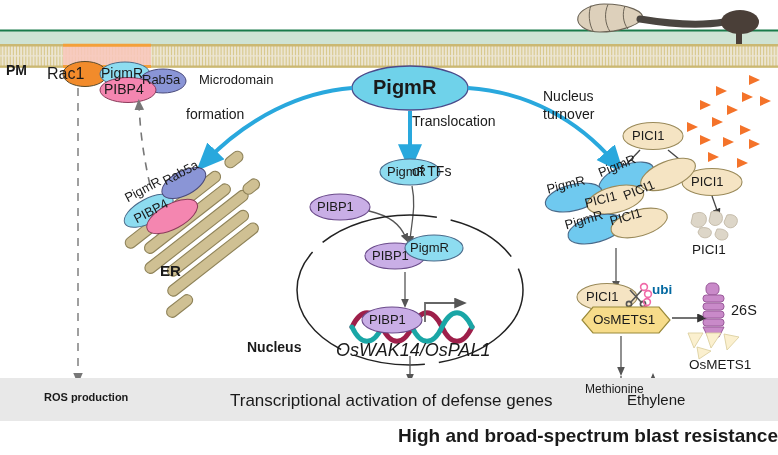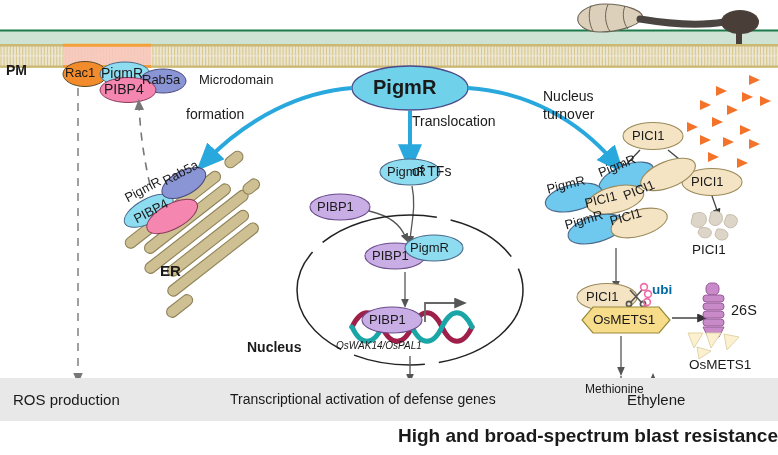--- a/index.html
+++ b/index.html
@@ -784,36 +784,36 @@
 
 <div class="lbl" style="left:186px;top:72px;font-size:13px;margin-left:13px;">Microdomain</div>
 <div class="lbl" style="left:186px;top:106px;font-size:14px;">formation</div>
 
 <div class="lbl" style="left:412px;top:113px;font-size:14px;">Translocation</div>
 <div class="lbl" style="left:412px;top:131px;font-size:14px;margin-top:32px;">of TFs</div>
 
 <div class="lbl" style="left:543px;top:88px;font-size:14px;">Nucleus</div>
 <div class="lbl" style="left:543px;top:106px;font-size:14px;">turnover</div>
 
-<div class="lbl" style="left:65px;top:65px;font-size:13px;">Rac1</div>
+<div class="lbl" style="left:47px;top:65px;font-size:16px;">Rac1</div>
 <div class="lbl" style="left:101px;top:65px;font-size:14px;">PigmR</div>
 <div class="lbl" style="left:142px;top:72px;font-size:13px;">Rab5a</div>
 <div class="lbl" style="left:104px;top:81px;font-size:14px;">PIBP4</div>
 
 <div class="lbl" style="left:122px;top:192px;font-size:13px;transform:rotate(-28deg);transform-origin:left top;">PigmR</div>
 <div class="lbl" style="left:160px;top:175px;font-size:13px;transform:rotate(-28deg);transform-origin:left top;">Rab5a</div>
 <div class="lbl" style="left:131px;top:213px;font-size:13px;transform:rotate(-28deg);transform-origin:left top;">PIBP4</div>
 <div class="lbl bold" style="left:160px;top:262px;font-size:15px;">ER</div>
 
 <div class="lbl" style="left:387px;top:164px;font-size:13px;">PigmR</div>
 <div class="lbl" style="left:317px;top:199px;font-size:13px;">PIBP1</div>
 <div class="lbl" style="left:372px;top:248px;font-size:13px;">PIBP1</div>
 <div class="lbl" style="left:410px;top:240px;font-size:13px;">PigmR</div>
 <div class="lbl" style="left:369px;top:312px;font-size:13px;">PIBP1</div>
-<div class="lbl ital" style="left:336px;top:340px;font-size:10px;">OsWAK14/OsPAL1</div>
+<div class="lbl ital" style="left:336px;top:340px;font-size:18px;">OsWAK14/OsPAL1</div>
 <div class="lbl bold" style="left:247px;top:339px;font-size:14px;">Nucleus</div>
 
 <div class="lbl" style="left:632px;top:128px;font-size:13px;">PICI1</div>
 <div class="lbl" style="left:691px;top:174px;font-size:13px;">PICI1</div>
 <div class="lbl" style="left:692px;top:242px;font-size:13.5px;">PICI1</div>
 
 <div class="lbl" style="left:596px;top:166px;font-size:13px;transform:rotate(-22deg);transform-origin:left top;">PigmR</div>
 <div class="lbl" style="left:621px;top:189px;font-size:13px;transform:rotate(-22deg);transform-origin:left top;">PICI1</div>
 
 <div class="lbl" style="left:545px;top:182px;font-size:13px;transform:rotate(-14deg);transform-origin:left top;">PigmR</div>
@@ -822,19 +822,19 @@
 <div class="lbl" style="left:563px;top:218px;font-size:13px;transform:rotate(-16deg);transform-origin:left top;">PigmR</div>
 <div class="lbl" style="left:608px;top:214px;font-size:13px;transform:rotate(-16deg);transform-origin:left top;">PICI1</div>
 
 <div class="lbl" style="left:586px;top:289px;font-size:13px;">PICI1</div>
 <div class="lbl bold" style="left:652px;top:282px;font-size:13.5px;color:#0369a1;">ubi</div>
 <div class="lbl" style="left:593px;top:312px;font-size:13.5px;">OsMETS1</div>
 <div class="lbl" style="left:731px;top:302px;font-size:14.5px;">26S</div>
 <div class="lbl" style="left:689px;top:357px;font-size:13.5px;">OsMETS1</div>
 <div class="lbl" style="left:585px;top:382px;font-size:12px;">Methionine</div>
 
-<div class="lbl" style="left:13px;top:391px;font-size:15px;">ROS production</div>
-<div class="lbl" style="left:230px;top:391px;font-size:14px;">Transcriptional activation of defense genes</div>
+<div class="lbl" style="left:44px;top:391px;font-size:11px;font-weight:bold;">ROS production</div>
+<div class="lbl" style="left:230px;top:391px;font-size:17px;">Transcriptional activation of defense genes</div>
 <div class="lbl" style="left:627px;top:391px;font-size:15px;">Ethylene</div>
 
 <div class="lbl bold" style="left:0;top:425px;width:778px;text-align:right;font-size:19px;">High and broad-spectrum blast resistance</div>
 
 </div>
 
 </body></html>

